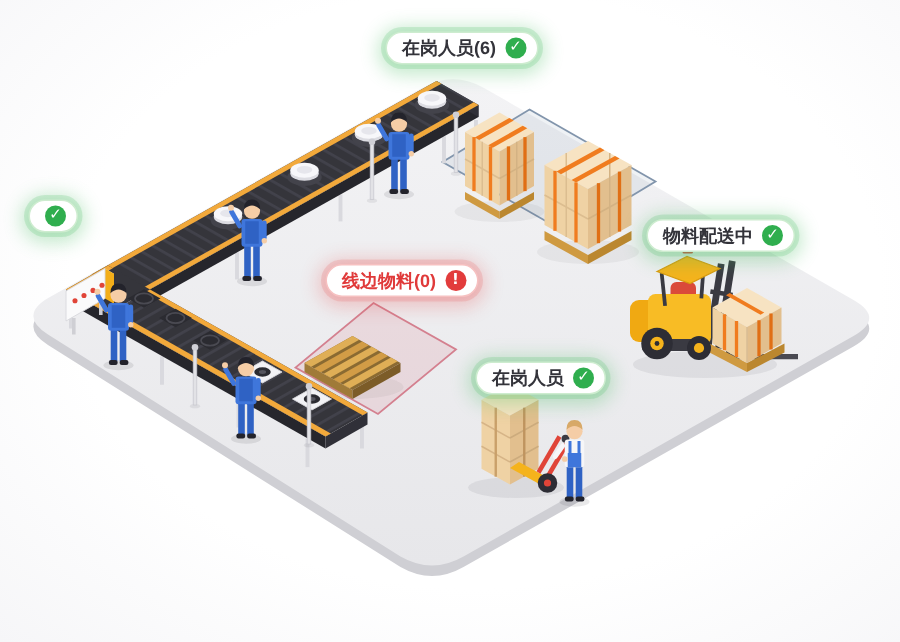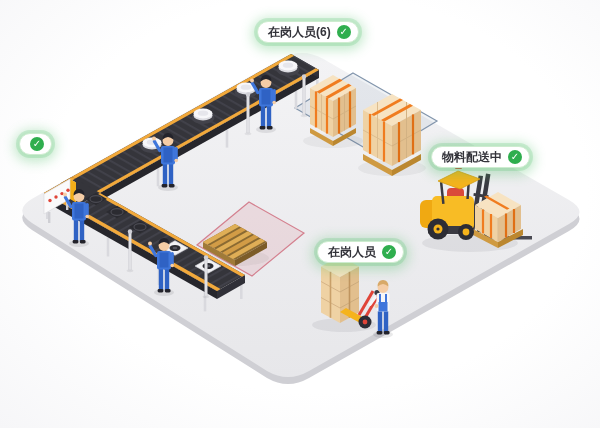--- a/index.html
+++ b/index.html
@@ -325,20 +325,24 @@
 
 <div class="badge ok" style="left:257px;top:21px">
   <span>在岗人员(6)</span>
   <span class="dot">✓</span>
 </div>
 
 <div class="badge ok" style="left:19px;top:133px">
   <span class="dot">✓</span>
 </div>
 
+<div class="badge alert" style="left:217px;top:176px">
+  <span>线边物料(0)</span>
+  <span class="dot">!</span>
+</div>
 
 <div class="badge ok" style="left:431px;top:146px">
   <span>物料配送中</span>
   <span class="dot">✓</span>
 </div>
 
 <div class="badge ok" style="left:317px;top:241px">
   <span>在岗人员</span>
   <span class="dot">✓</span>
 </div>

